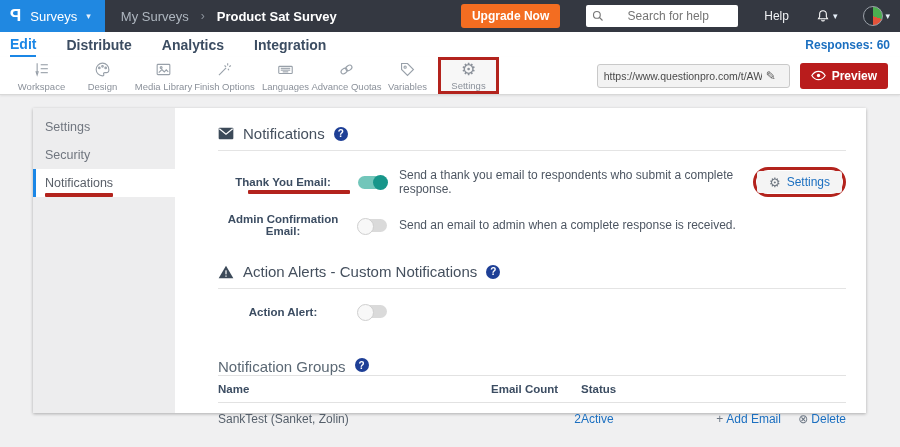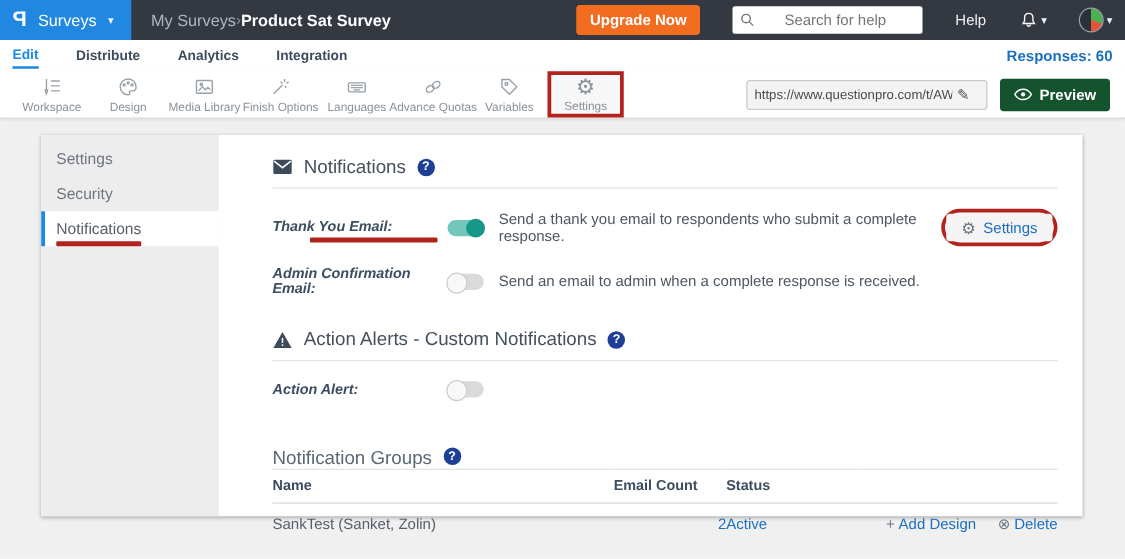--- a/index.html
+++ b/index.html
@@ -5,68 +5,68 @@
   * { margin:0; padding:0; box-sizing:border-box; }
   html,body { width:900px; height:447px; overflow:hidden; }
   body { font-family:"Liberation Sans", sans-serif; background:#f0f0f1; position:relative; }
 
   
   .topbar { position:absolute; top:0; left:0; width:900px; height:32px; background:#343841; display:flex; align-items:center; color:#fff; z-index:5; }
   .logo-area { height:32px; background:#2088e1; display:flex; align-items:center; gap:9px; padding:0 14px 0 10px; cursor:pointer; }
   .logo-mark { font-weight:bold; font-size:17px; color:#fff; transform:scaleX(-1); display:inline-block; }
   .product-label { font-size:13px; color:#fff; }
   .caret { font-size:9px; color:#e8f1fa; }
-  .crumbs { display:flex; align-items:center; gap:0; margin-left:16px; font-size:13px; }
+  .crumbs { display:flex; align-items:center; gap:12px; margin-left:16px; font-size:13px; }
   .crumb-parent { color:#aeb6bf; cursor:pointer; }
   .crumb-sep { color:#8a919b; font-size:12px; }
   .crumb-current { color:#ffffff; font-weight:bold; }
   .topbar-right { margin-left:auto; display:flex; align-items:center; gap:26px; padding-right:10px; }
   .upgrade-btn { background:#f36d21; color:#fff; font-size:12px; font-weight:bold; border:none; border-radius:3px; padding:5px 11px; cursor:pointer; }
   .help-search { display:flex; align-items:center; background:#fff; border-radius:2px; height:22px; width:152px; padding:0 6px; gap:5px; }
   .help-search input { border:none; outline:none; font-size:12px; width:118px; color:#444; font-family:Liberation Sans, sans-serif;text-align:center; }
   .help-label { font-size:12px; color:#f0f2f4; cursor:pointer; }
   .iconbtn { display:flex; align-items:center; gap:2px; cursor:pointer; }
   .avatar { width:20px; height:20px; border-radius:50%; border:1px solid #9aa0a8; background:conic-gradient(#4caf50 0 110deg,#e5533a 110deg 180deg,#2b3038 180deg 360deg); }
 
   
   .subnav { position:absolute; top:32px; left:0; width:900px; height:25px; background:#fff; display:flex; align-items:center; padding:0 10px; }
-  .subnav-tab { font-size:11px; font-weight:bold; color:#3c4d62; margin-right:30px; cursor:pointer; padding:3px 0; }
+  .subnav-tab { font-size:14px; font-weight:bold; color:#3c4d62; margin-right:30px; cursor:pointer; padding:3px 0; }
   .subnav-tab.active { color:#1b87e6; border-bottom:2px solid #1b87e6; }
   .responses { margin-left:auto; font-size:12px; font-weight:bold; color:#1b6fc0; }
 
   
   .toolbar { position:absolute; top:57px; left:0; width:900px; height:38px; background:#fff; border-bottom:1px solid #d8d8d8; display:flex; align-items:stretch; box-shadow:0 1px 2px rgba(0,0,0,.08); }
   .tb-item { width:61px; display:flex; flex-direction:column; align-items:center; justify-content:center; gap:2px; cursor:pointer; }
   .tb-item:first-child { margin-left:11px; }
   .tb-item svg { stroke:#98a0a9; fill:none; stroke-width:1.4; }
   .tb-label { font-size:9.5px; color:#8b919a; white-space:nowrap; }
   .tb-item.highlighted { border:3px solid #b3231d; background:#f7f7f7; }
   .gear-glyph { font-size:17px; line-height:17px; color:#8b919a; }
   .toolbar-right { margin-left:auto; display:flex; align-items:center; gap:10px; padding-right:12px; }
   .url-box { display:flex; align-items:center; width:193px; height:24px; background:#f3f3f3; border:1px solid #c9c9c9; border-radius:3px; padding:0 6px; gap:4px; }
   .url-box input { border:none; outline:none; background:transparent; font-size:10.5px; color:#4a4a4a; width:158px; font-family:"Liberation Sans", sans-serif; }
   .pencil { font-size:12px; color:#555; cursor:pointer; }
-  .preview-btn { display:flex; align-items:center; gap:6px; background:#14532d; border:none; border-radius:3px; color:#fff; font-size:12px; font-weight:bold; height:26px; padding:0 11px; cursor:pointer; font-family:"Liberation Sans", sans-serif; }
+  .preview-btn { display:flex; align-items:center; gap:6px; background:#b91c1c; border:none; border-radius:3px; color:#fff; font-size:12px; font-weight:bold; height:26px; padding:0 11px; cursor:pointer; font-family:"Liberation Sans", sans-serif; }
 
   
   .card { position:absolute; top:108px; left:33px; width:833px; height:305px; background:#fff; box-shadow:0 1px 3px rgba(0,0,0,.28); display:flex; }
   .sidebar { width:142px; background:#ededee; padding-top:5px; flex-shrink:0; }
   .side-item { height:28px; display:flex; align-items:center; padding-left:12px; font-size:12.5px; color:#70767f; cursor:pointer; position:relative; }
   .side-item.active { background:#fff; color:#595f68; border-left:3px solid #1b87e6; padding-left:9px; }
   .red-underline-side { position:absolute; left:9px; bottom:0px; width:68px; height:4px; background:#b3231d; border-radius:1px; }
 
   .main { flex:1; padding:17px 20px 0 43px; position:relative; }
   .sec-head { display:flex; align-items:center; gap:9px; }
   .sec-title { font-size:15px; color:#45505e; }
   .sec-title.lighter { color:#5b6874; }
   .help-dot { width:14px; height:14px; border-radius:50%; background:#1e3f96; color:#fff; font-size:10px; font-weight:bold; display:flex; align-items:center; justify-content:center; cursor:pointer; }
   .divider { border-bottom:1px solid #e4e4e4; margin-top:8px; }
 
   .toggle-row { display:flex; align-items:center; margin-top:16px; }
-  .row-label { width:130px; text-align:left; font-size:11.5px; font-weight:bold; color:#3c4d62; flex-shrink:0; position:relative;font-style:italic; }
+  .row-label { width:130px; text-align:center; font-size:11.5px; font-weight:bold; color:#3c4d62; flex-shrink:0; position:relative; }
   .red-underline-label { position:absolute; left:30px; right:-2px; bottom:-6px; height:4px; background:#b3231d; border-radius:1px; }
   .toggle { width:29px; height:13px; border-radius:7px; margin:0 12px 0 10px; position:relative; cursor:pointer; flex-shrink:0; }
   .toggle.on { background:#72c6ba; }
   .toggle.on::after { content:""; position:absolute; right:-1px; top:-1px; width:15px; height:15px; border-radius:50%; background:#17968a; }
   .toggle.off { background:#dadada; }
   .toggle.off::after { content:""; position:absolute; left:-1px; top:-1px; width:15px; height:15px; border-radius:50%; background:#f8f8f8; border:1px solid #cfcfcf; }
   .row-desc { font-size:12px; color:#4d5662; }
   .settings-annotation { border:3px solid #b3231d; border-radius:15px; padding:1px; margin-left:10px; }
   .settings-btn { display:flex; align-items:center; gap:6px; background:#f4f4f4; border:none; border-radius:3px; height:22px; padding:0 12px; font-size:12px; color:#1b6fc0; cursor:pointer; font-family:"Liberation Sans", sans-serif; }
   .settings-btn .gear-sm { color:#6e7680; font-size:13px; }
@@ -287,21 +287,21 @@
           <th class="status-col">Status</th>
           <th></th>
         </tr>
       </thead>
       <tbody>
         <tr>
           <td>SankTest (Sanket, Zolin)</td>
           <td class="num"><span class="link">2</span></td>
           <td class="status-col"><span class="link">Active</span></td>
           <td class="actions-col">
-            <span class="action-link"><span class="action-ico">+</span><span>Add Design</span></span>
+            <span class="action-link"><span class="action-ico">+</span><span>Add Email</span></span>
             <span class="action-link"><span class="action-ico">⊗</span><span>Delete</span></span>
           </td>
         </tr>
       </tbody>
     </table>
 
   </div>
 </div>
 
 </body></html>

